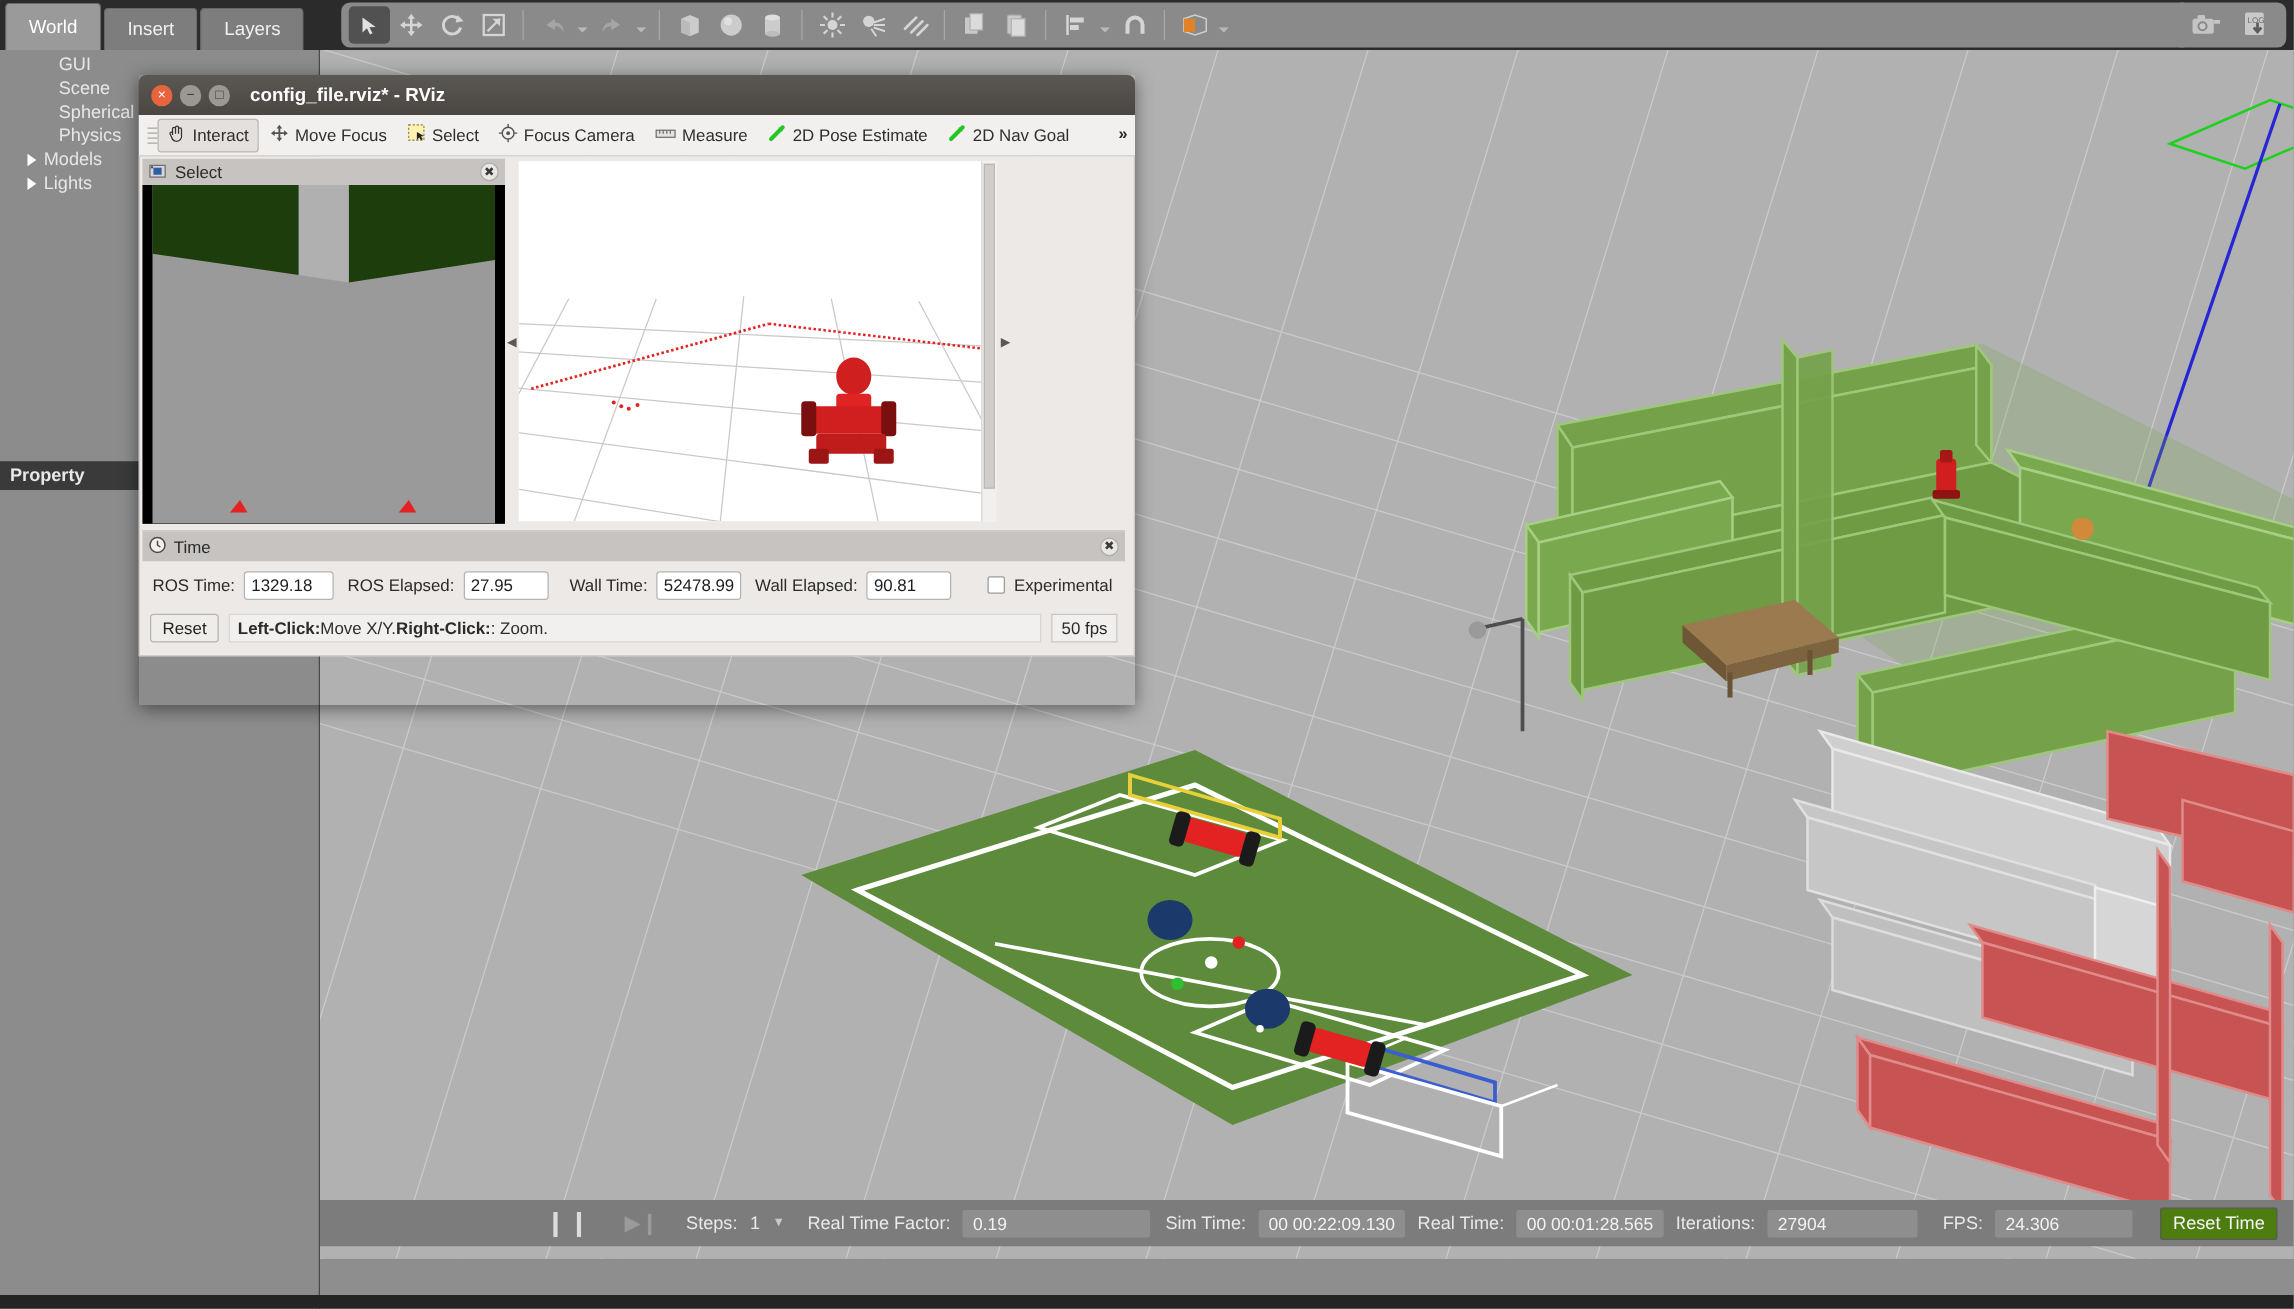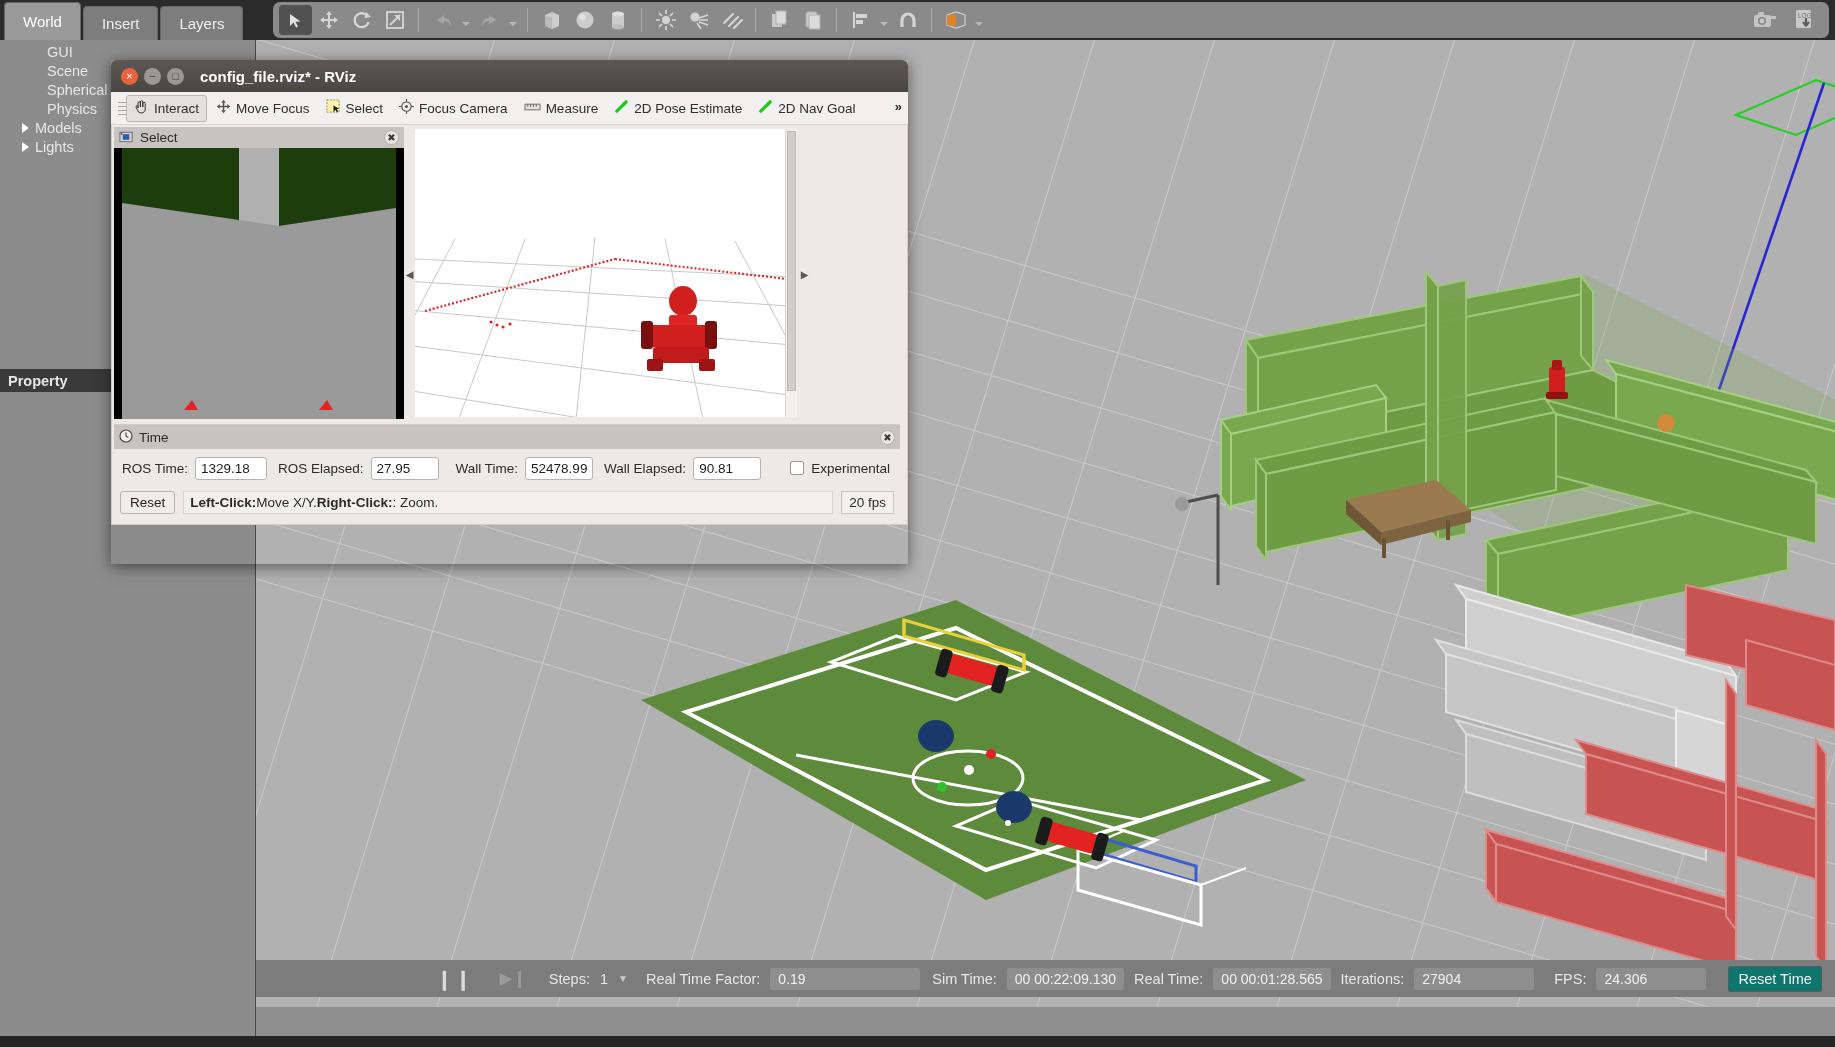--- a/index.html
+++ b/index.html
@@ -109,21 +109,21 @@
     display: flex; align-items: center;
     color: #ededed; font-size: 14.5px;
     padding-left: 180px; gap: 10px;
   }
   .sb-field {
     background: #8e8e8e; border-radius: 2px;
     padding: 3px 8px; min-width: 70px; color: #f2f2f2; font-size: 14px;
   }
   .sb-label { color: #e9e9e9; font-size: 14.5px; }
   .sb-btn {
-    background: #0f766e; border: 1px solid #5a5a5a; border-radius: 2px;
+    background: #4d7c0f; border: 1px solid #5a5a5a; border-radius: 2px;
     padding: 4px 9px; color: #f4f4f4; font-size: 14.5px;
   }
   .gz-bottomedge {
     position: absolute; left: 0; bottom: 0; width: 1835px; height: 11px;
     background: #242424;
   }
 
   
   .rviz {
     position: absolute; left: 111px; top: 60px; width: 797px; height: 504px;
@@ -836,20 +836,20 @@
           <span>Experimental</span>
         </div>
         <div class="time-foot">
           <span class="reset-btn">Reset</span>
           <span class="hint-box">
             <b>Left-Click:</b>
               <span> Move X/Y. </span>
               <b>Right-Click:</b>
               <span>: Zoom.</span>
           </span>
-          <span class="fps-box">20 fps</span>
+          <span class="fps-box">50 fps</span>
         </div>
       </div>
     </div>
   </div>
 
   <div class="gz-bottomedge"></div>
 </div>
 
 </body></html>

